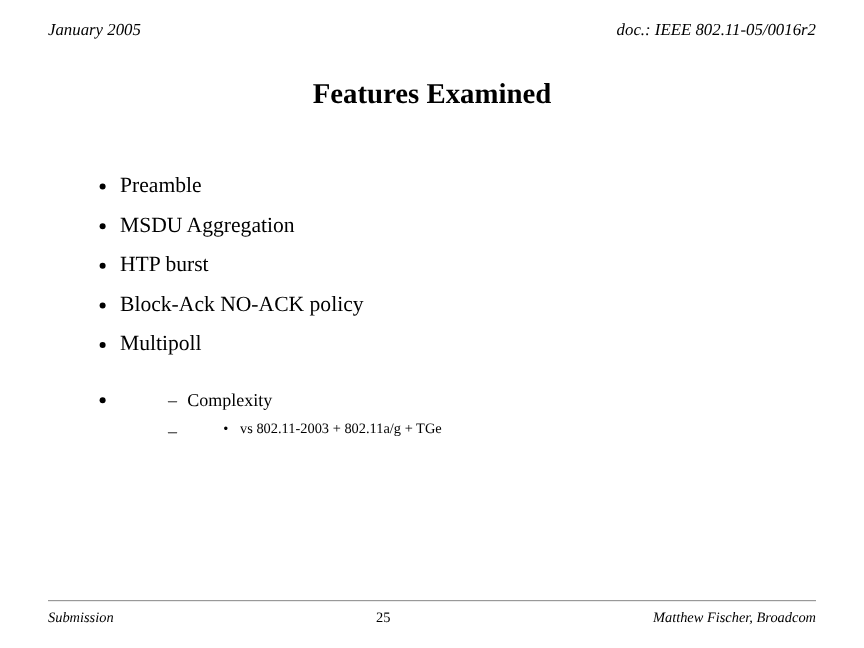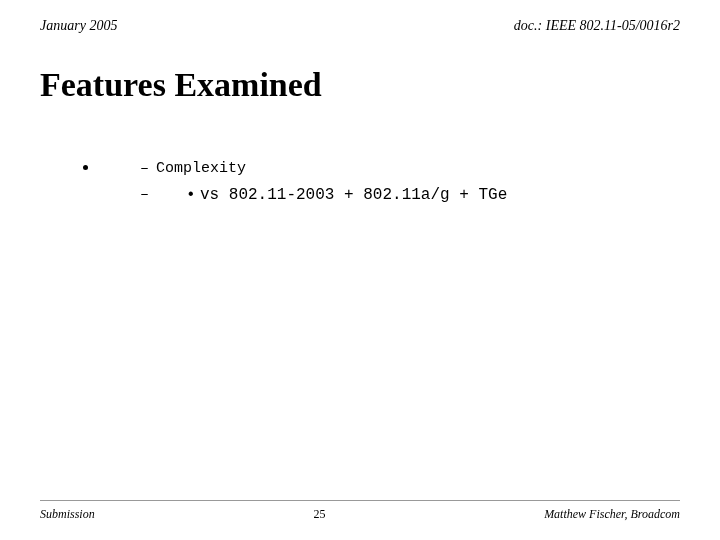--- a/index.html
+++ b/index.html
@@ -39,21 +39,22 @@
       font-style: italic;
     }
 
     .header-right {
       font-size: 14px;
       font-style: italic;
       margin-left: 14px;
     }
 
     .title {
-      font-size: 34px;
+      text-align: center;
+      font-size: 24px;
       font-weight: bold;
       margin-bottom: 28px;
       margin-top: 4px;
     }
 
     .content {
       flex: 1;
       padding-left: 30px;
     }
 
@@ -79,21 +80,20 @@
     }
 
     .bullet-single li {
       font-size: 18px;
     }
 
     .sub-list {
       list-style: none;
       padding-left: 40px;
       margin-top: 4px;
-      font-family: Liberation Mono, monospace;
     }
 
     .sub-list li {
       font-size: 15px;
       line-height: 1.6;
       position: relative;
       padding-left: 16px;
     }
 
     .sub-list li::before {
@@ -102,21 +102,21 @@
       left: 0;
     }
 
     .sub-sub-list {
       list-style: none;
       padding-left: 30px;
       margin-top: 2px;
     }
 
     .sub-sub-list li {
-      font-size: 16px;
+      font-size: 12px;
       line-height: 1.6;
       position: relative;
       padding-left: 14px;
     }
 
     .sub-sub-list li::before {
       content: "•";
       position: absolute;
       left: 0;
     }
@@ -150,20 +150,27 @@
 <div class="slide-container">
 
   <div class="header">
     <span class="header-left">January 2005</span>
     <span class="header-right">doc.: IEEE 802.11-05/0016r2</span>
   </div>
 
   <div class="title">Features Examined</div>
 
   <div class="content">
+    <ul class="bullet-list">
+      <li>Preamble</li>
+      <li>MSDU Aggregation</li>
+      <li>HTP burst</li>
+      <li>Block-Ack NO-ACK policy</li>
+      <li>Multipoll</li>
+    </ul>
 
     <div class="examined-section">
       <ul class="bullet-single">
         <li>
           <ul class="sub-list">
             <li>Complexity</li>
             <li>
               <ul class="sub-sub-list">
                 <li>vs 802.11-2003 + 802.11a/g + TGe</li>
               </ul>

